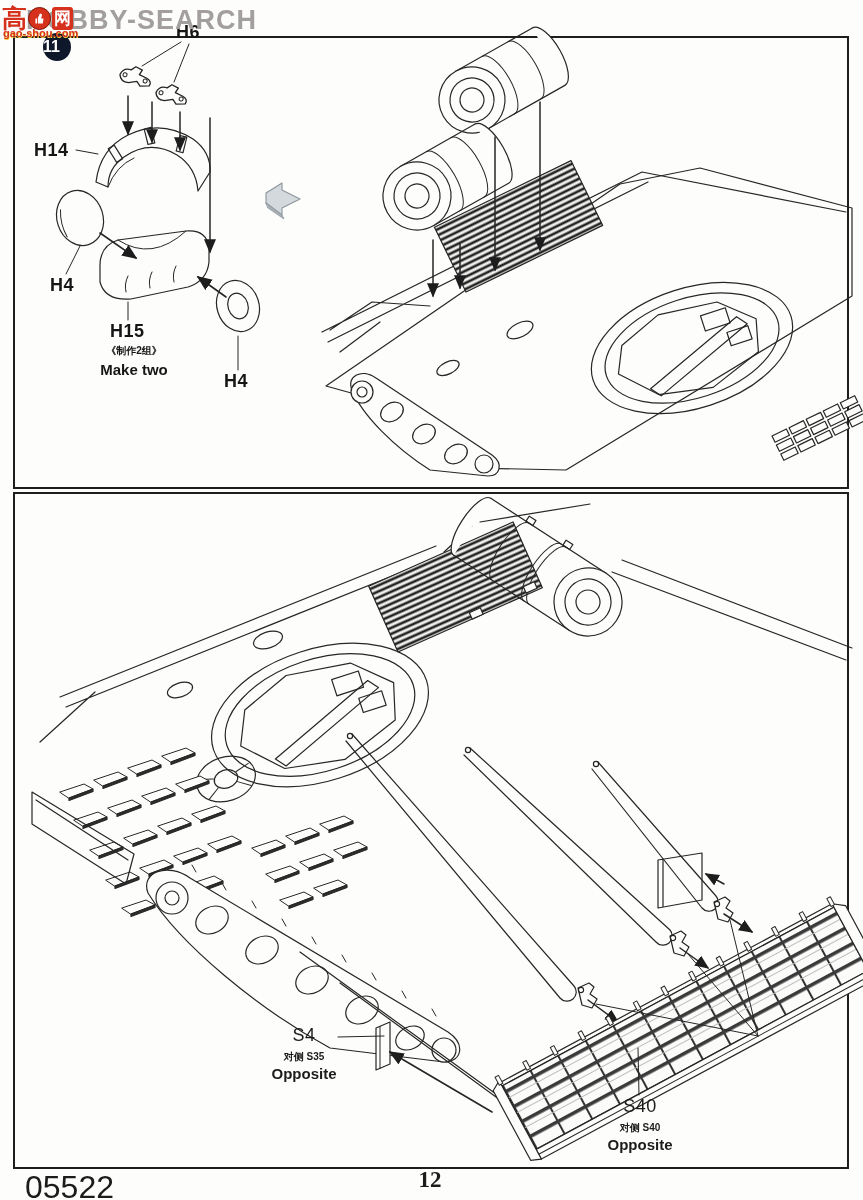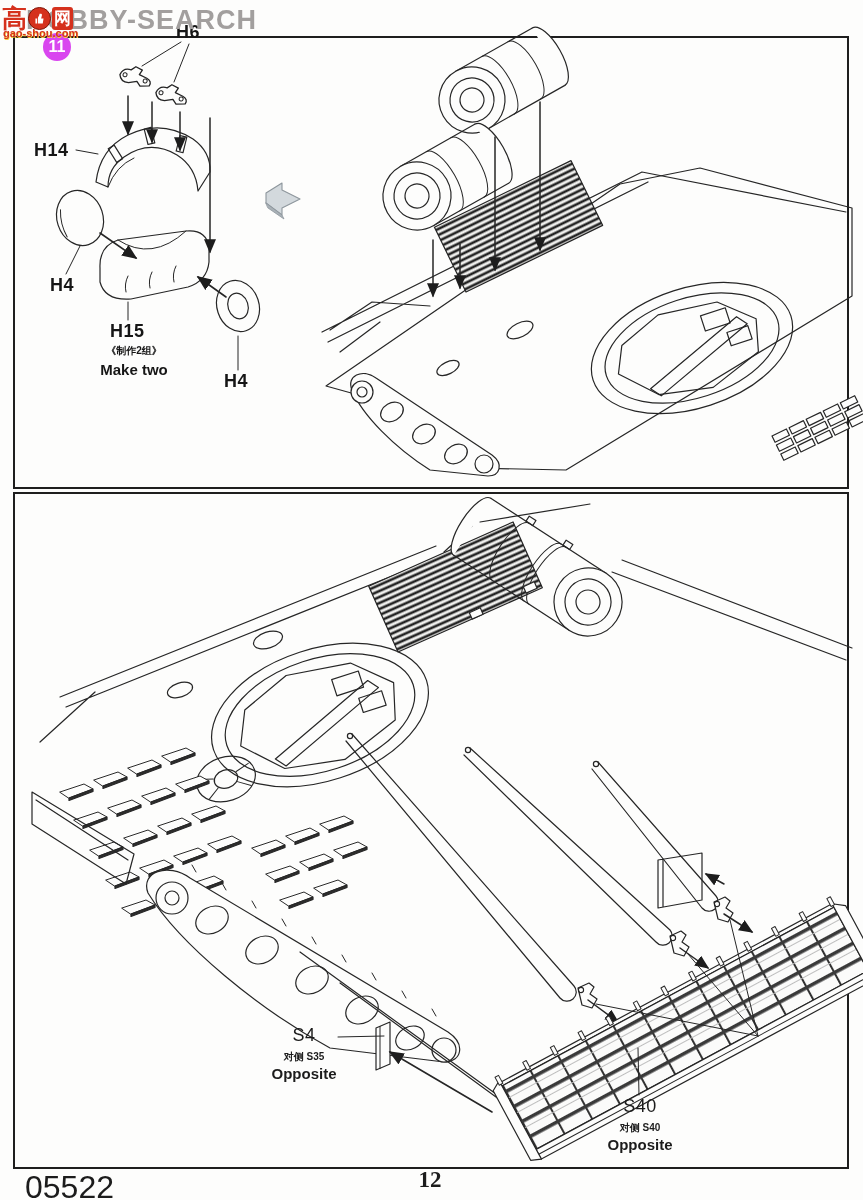--- a/index.html
+++ b/index.html
@@ -11,21 +11,21 @@
   #art{position:absolute;left:0;top:0;z-index:2;}
   .lbl{position:absolute;z-index:3;font-weight:bold;color:#161616;line-height:1.08;}
   .part{font-size:18px;letter-spacing:.5px;}
   .cn{font-size:10px;font-weight:bold;}
   .en{font-size:15px;font-weight:bold;}
   .callout{position:absolute;z-index:3;text-align:center;}
   .callout .part{display:block;}
   .callout .cn{display:block;margin-top:4px;}
   .callout .en{display:block;margin-top:1px;}
   #step-badge{position:absolute;left:43px;top:33px;width:28px;height:28px;border-radius:50%;
-      background:#d946ef;color:#fff;font-size:16px;font-weight:bold;text-align:center;line-height:28px;z-index:4;}
+      background:#0f172a;color:#fff;font-size:16px;font-weight:bold;text-align:left;line-height:28px;z-index:4;}
   #wm-gray{position:absolute;left:26px;top:5px;font-size:27px;font-weight:bold;color:#a29f9e;letter-spacing:1px;z-index:5;}
   #wm-logo{position:absolute;left:2px;top:2px;display:flex;align-items:center;gap:1px;z-index:7;}
   .wm-red-char{color:#d5311d;font-size:25px;font-weight:bold;text-shadow:0 0 1px #fff;}
   #wm-mascot{width:21px;height:21px;border-radius:50%;background:#d5311d;border:1.5px solid #7e1407;
       display:flex;align-items:center;justify-content:center;}
   #wm-wang{background:#d5311d;color:#fff;font-size:17px;font-weight:bold;padding:0 2px;border-radius:3px;}
   #wm-url{position:absolute;left:3px;top:27px;font-size:11px;font-weight:bold;color:#d5311d;z-index:7;
       text-shadow:0.5px 0.5px 0 #f7d23e;}
   #footer-kit{position:absolute;left:25px;top:1169px;font-size:32px;font-weight:normal;z-index:3;}
   #footer-page{position:absolute;left:400px;top:1167px;width:60px;text-align:center;font-size:23px;font-weight:bold;z-index:3;font-family:Liberation Serif, serif;}

